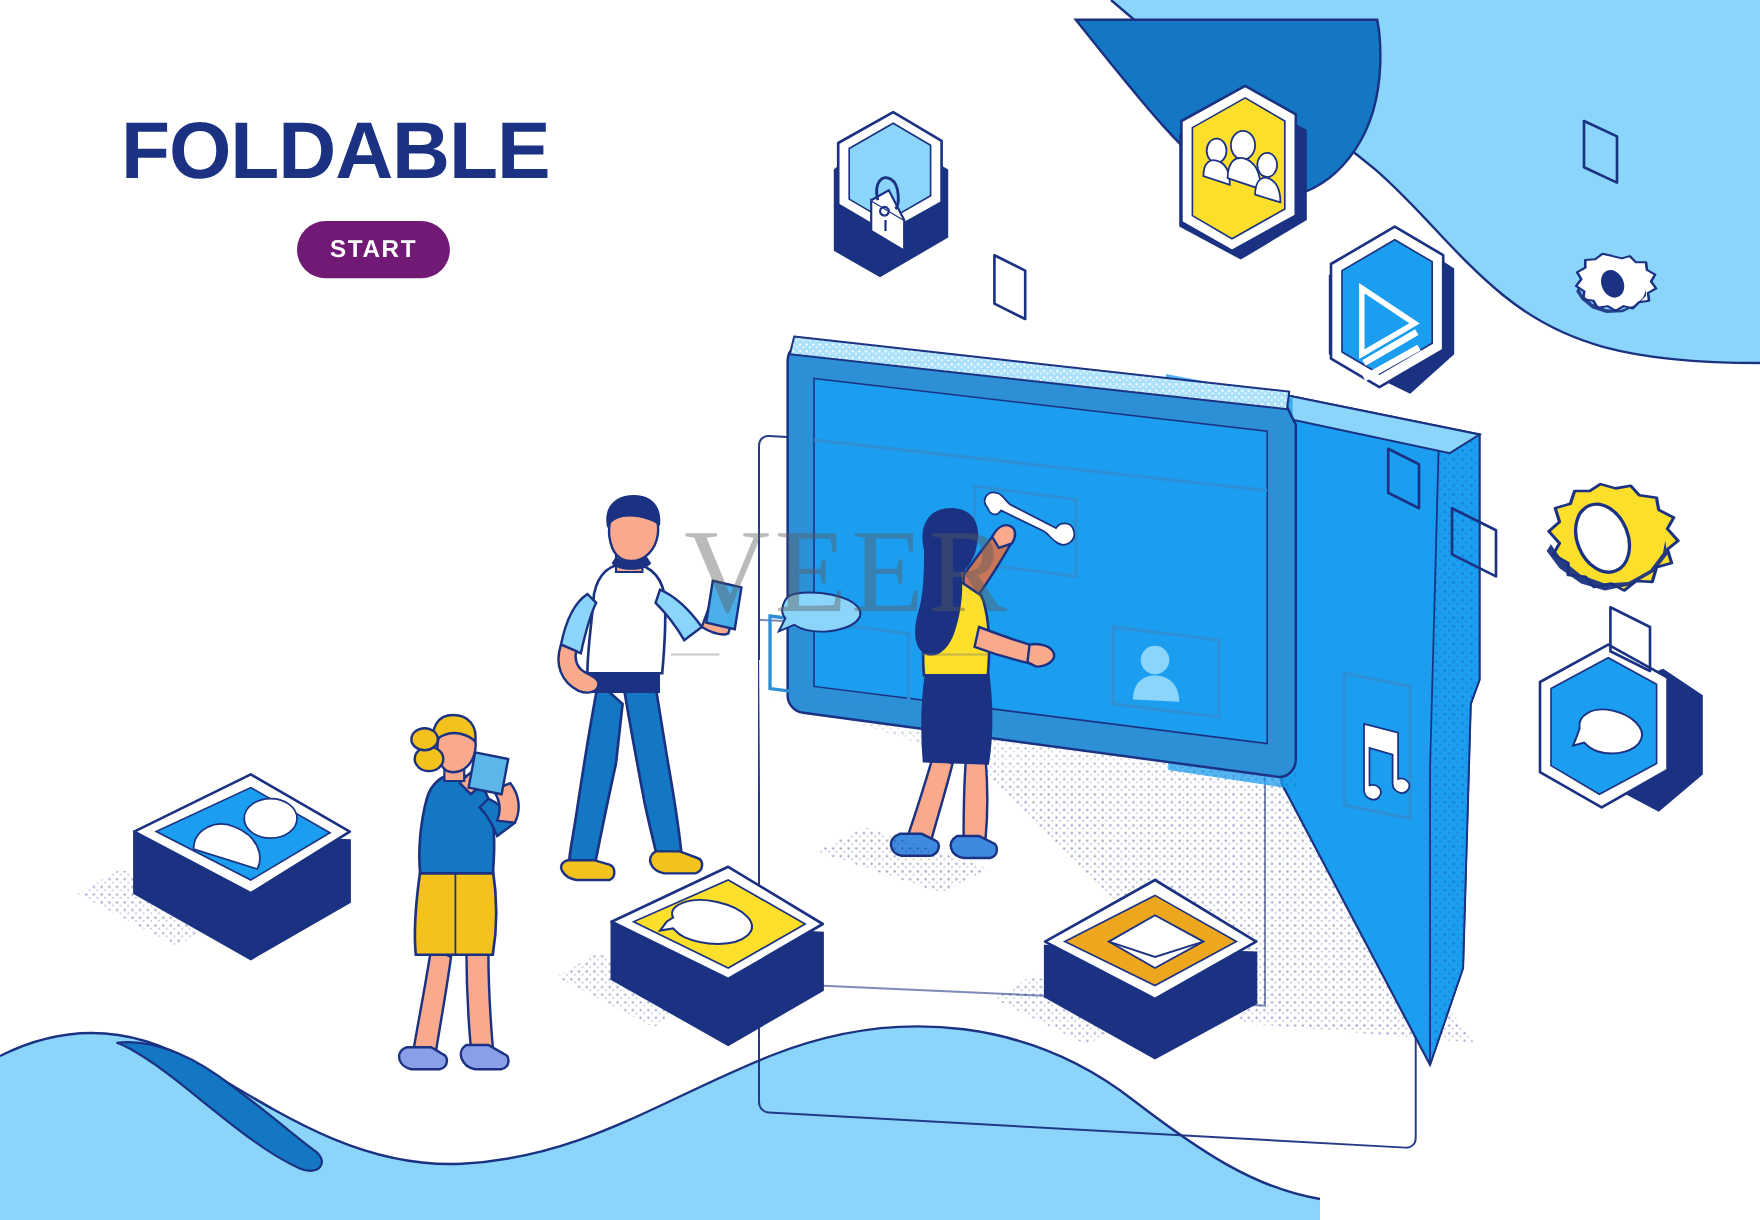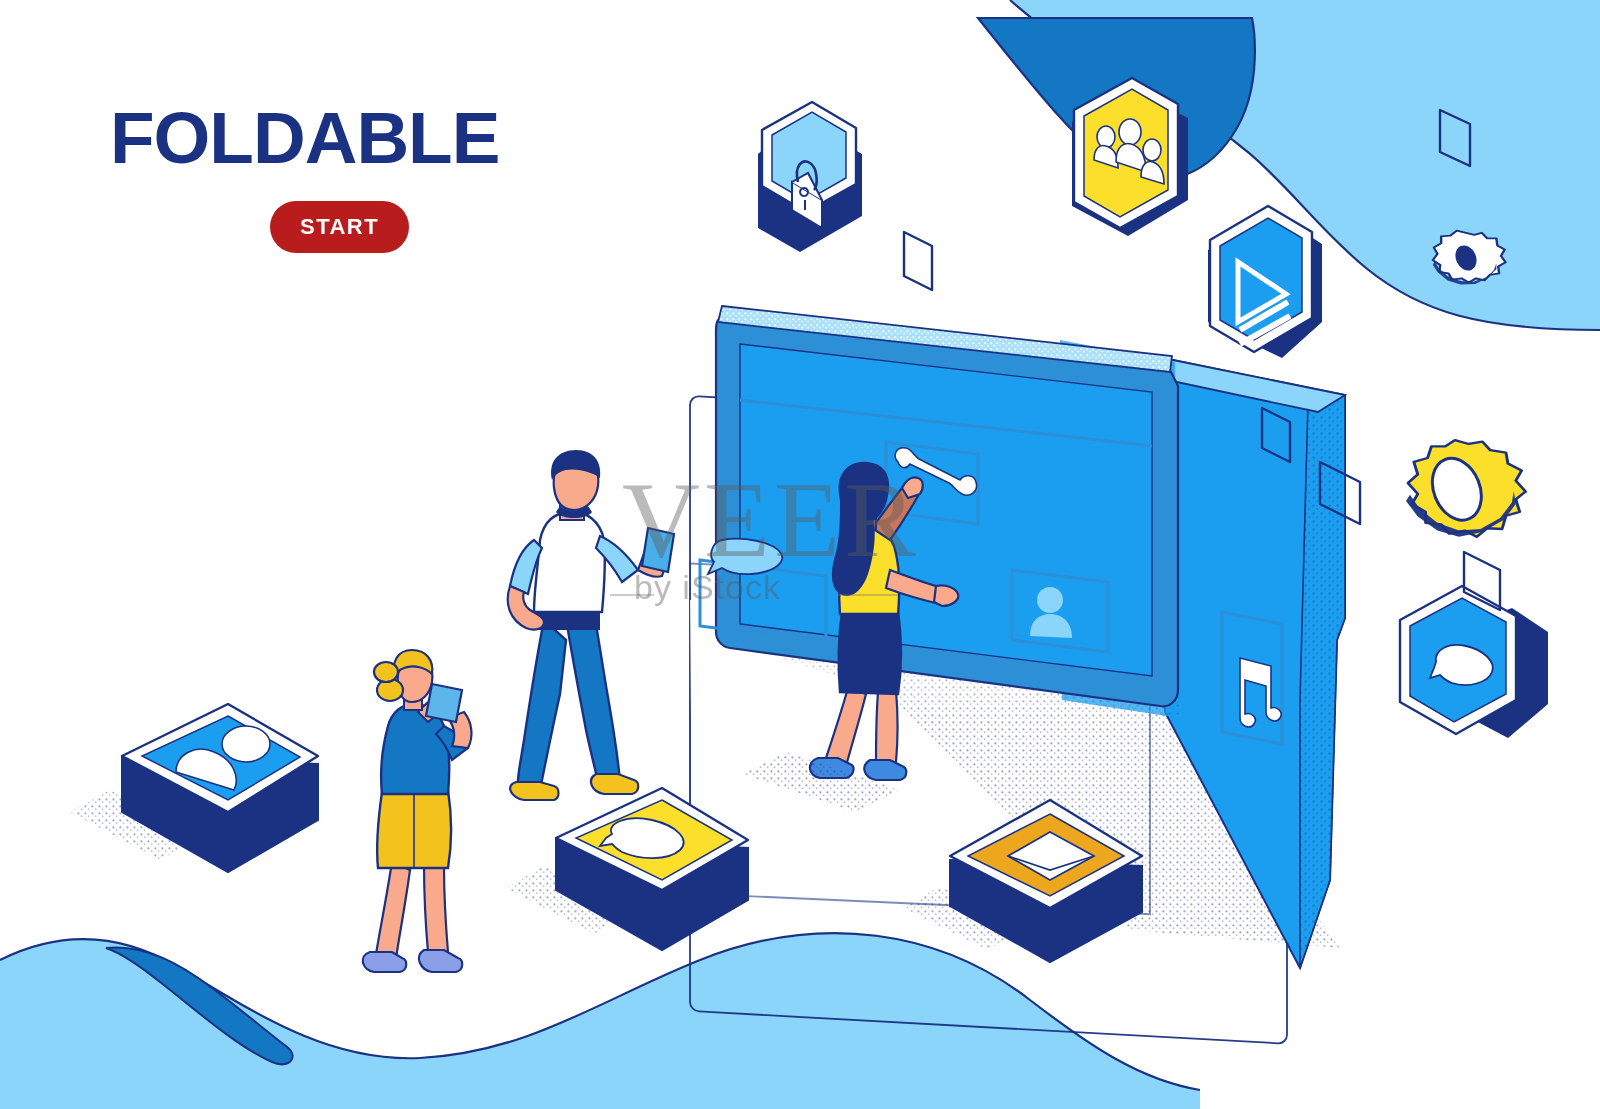--- a/index.html
+++ b/index.html
@@ -27,21 +27,21 @@
     font-family:"Liberation Sans", sans-serif;
   }
   .lede{
     margin:32px 0 0 0;width:500px;
     font-size:17.5px;line-height:1.55;color:#4a9cd6;
     text-align:justify;font-family:"Liberation Sans", sans-serif;
   }
   .start-btn{
     margin-top:30px;margin-left:160px;
     display:inline-block;border:0;cursor:pointer;
-    background:#b91c1c;color:#ffffff;
+    background:#701a75;color:#ffffff;
     font-size:22px;font-weight:bold;letter-spacing:1.5px;
     padding:13px 30px;border-radius:28px;
     font-family:"Liberation Sans", sans-serif;
     text-align:center;
   }
 
   
   .watermark{
     position:absolute;left:622px;top:466px;z-index:60;
     pointer-events:none;user-select:none;
@@ -405,18 +405,17 @@
     </g>
   </svg>
 
   <div class="textblock">
     <h1 class="title-main">FOLDABLE</h1>
     <button class="start-btn">START</button>
   </div>
 
   <div class="watermark">
     <div class="wm-big">VEER</div>
-    <div class="wm-small">by iStock</div>
     <div class="wm-rule" style="left:-12px;top:128px;width:44px;"></div>
     <div class="wm-rule" style="left:216px;top:128px;width:60px;"></div>
   </div>
 
 </div>
 
 </body></html>

